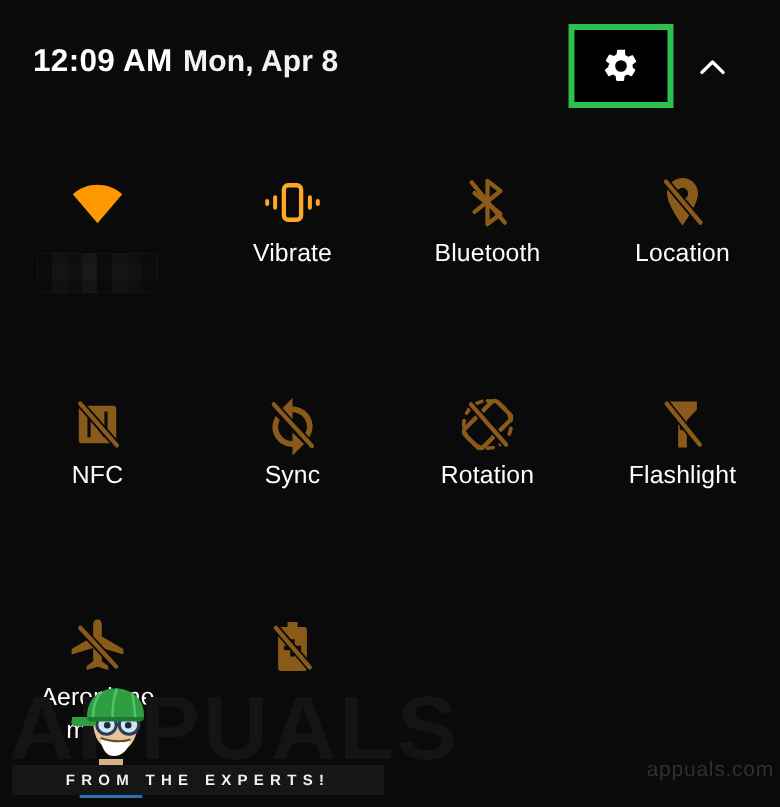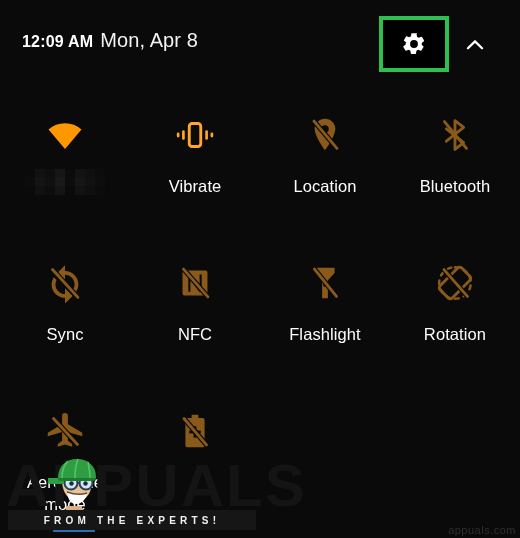--- a/index.html
+++ b/index.html
@@ -32,28 +32,28 @@
     height: 92px;
   }
   .clock-block {
     position: absolute;
     left: 22px;
     top: 30px;
     white-space: nowrap;
     line-height: 1;
   }
   .clock-time {
-    font-size: 16px;
+    font-size: 21px;
     font-weight: bold;
     color: #ffffff;
     letter-spacing: 0.2px;
   }
   .clock-date {
     font-size: 20px;
-    font-weight: normal;
+    font-weight: bold;
     color: #f2f2f2;
     margin-left: 7px;
     letter-spacing: 0.1px;
   }
 
   .gear-highlight {
     position: absolute;
     left: 379px;
     top: 16px;
     width: 70px;
@@ -99,21 +99,21 @@
   }
   .tile-icon {
     width: 46px;
     height: 46px;
     display: flex;
     align-items: center;
     justify-content: center;
   }
   .tile-icon svg { display: block; overflow: visible; }
   .tile-label {
-    margin-top: 18px;
+    margin-top: 1px;
     font-size: 16.5px;
     color: #fdfdfd;
     text-align: center;
     line-height: 1.32;
     max-width: 122px;
     letter-spacing: 0.1px;
   }
 
   
   .tile-label.censored {
@@ -172,22 +172,22 @@
     position: absolute;
     left: 40px;
     bottom: 6px;
     width: 74px;
     height: 78px;
   }
   .wm-mascot svg { display: block; }
   .wm-corner {
     position: absolute;
     right: 4px;
-    bottom: 2px;
-    font-size: 11px;
+    bottom: 18px;
+    font-size: 14px;
     color: #303030;
     letter-spacing: 0.5px;
   }
 </style>
 </head>
 <body>
 
 <div id="screen">
 
   <div class="header">
@@ -231,91 +231,91 @@
           <rect x="34.7" y="19" width="2.8" height="10" rx="1.4" fill="#ffa726"></rect>
           <rect x="40.2" y="21.5" width="2.8" height="5" rx="1.4" fill="#ffa726"></rect>
         </svg>
       </div>
       <div class="tile-label">Vibrate</div>
     </div>
 
     <div class="tile">
       <div class="tile-icon">
         <svg viewBox="0 0 48 48" width="46" height="46">
+          <path fill="none" stroke="#8a5a1a" stroke-width="3" stroke-linejoin="round" stroke-linecap="round" d="M15 17.5 33 32 24 39V9l9 7-18 14.5"></path>
+          <path stroke="#8a5a1a" stroke-width="3" stroke-linecap="round" d="M13 10 36 38"></path>
+        </svg>
+      </div>
+      <div class="tile-label">Bluetooth</div>
+    </div>
+
+    <div class="tile">
+      <div class="tile-icon">
+        <svg viewBox="0 0 48 48" width="46" height="46">
           <path fill="#8a5a1a" d="M24 7c-6 0-10.8 4.7-10.8 10.6C13.2 25.6 24 40 24 40s10.8-14.4 10.8-22.4C34.8 11.7 30 7 24 7Zm0 14.6a3.9 3.9 0 1 1 0-7.8 3.9 3.9 0 0 1 0 7.8Z"></path>
           <path stroke="#0a0a0a" stroke-width="5.4" stroke-linecap="round" d="M12.5 9.5 36.5 38"></path>
           <path stroke="#8a5a1a" stroke-width="3" stroke-linecap="round" d="M12.5 9.5 36.5 38"></path>
         </svg>
       </div>
       <div class="tile-label">Location</div>
     </div>
 
     <div class="tile">
       <div class="tile-icon">
         <svg viewBox="0 0 48 48" width="46" height="46">
-          <path fill="none" stroke="#8a5a1a" stroke-width="3" stroke-linejoin="round" stroke-linecap="round" d="M15 17.5 33 32 24 39V9l9 7-18 14.5"></path>
-          <path stroke="#8a5a1a" stroke-width="3" stroke-linecap="round" d="M13 10 36 38"></path>
-        </svg>
-      </div>
-      <div class="tile-label">Bluetooth</div>
+          <path fill="#8a5a1a" d="M13 11h22a2 2 0 0 1 2 2v22a2 2 0 0 1-2 2H13a2 2 0 0 1-2-2V13a2 2 0 0 1 2-2Z"></path>
+          <path fill="#0a0a0a" d="M17 33V15h2.6l9.2 12.2V15H31v18h-2.6L19.2 20.8V33Z"></path>
+          <path stroke="#0a0a0a" stroke-width="5.4" stroke-linecap="round" d="M12 9.5 37.5 38.5"></path>
+          <path stroke="#8a5a1a" stroke-width="3" stroke-linecap="round" d="M12 9.5 37.5 38.5"></path>
+        </svg>
+      </div>
+      <div class="tile-label">NFC</div>
     </div>
 
     <div class="tile">
       <div class="tile-icon">
         <svg viewBox="0 0 48 48" width="46" height="46">
           <path fill="#8a5a1a" d="M24 11.5V5.5l-8 8 8 8v-6c5.5 0 10 4.5 10 10 0 1.7-.45 3.3-1.2 4.7l2.9 2.9A15.6 15.6 0 0 0 38 25.5c0-7.7-6.3-14-14-14Z"></path>
           <path fill="#8a5a1a" d="M24 35.5c-5.5 0-10-4.5-10-10 0-1.7.45-3.3 1.2-4.7l-2.9-2.9A15.6 15.6 0 0 0 10 25.5c0 7.7 6.3 14 14 14v6l8-8-8-8Z"></path>
           <path stroke="#0a0a0a" stroke-width="5.4" stroke-linecap="round" d="M11 10 37.5 39"></path>
           <path stroke="#8a5a1a" stroke-width="3" stroke-linecap="round" d="M11 10 37.5 39"></path>
         </svg>
       </div>
       <div class="tile-label">Sync</div>
-    </div>
-
-    <div class="tile">
-      <div class="tile-icon">
-        <svg viewBox="0 0 48 48" width="46" height="46">
-          <path fill="#8a5a1a" d="M13 11h22a2 2 0 0 1 2 2v22a2 2 0 0 1-2 2H13a2 2 0 0 1-2-2V13a2 2 0 0 1 2-2Z"></path>
-          <path fill="#0a0a0a" d="M17 33V15h2.6l9.2 12.2V15H31v18h-2.6L19.2 20.8V33Z"></path>
-          <path stroke="#0a0a0a" stroke-width="5.4" stroke-linecap="round" d="M12 9.5 37.5 38.5"></path>
-          <path stroke="#8a5a1a" stroke-width="3" stroke-linecap="round" d="M12 9.5 37.5 38.5"></path>
-        </svg>
-      </div>
-      <div class="tile-label">NFC</div>
-    </div>
-
-    <div class="tile">
-      <div class="tile-icon">
-        <svg viewBox="0 0 48 48" width="46" height="46">
-          <path fill="#8a5a1a" d="M14 8h20v5.5L27 21v19h-6V21l-7-7.5Z"></path>
-          <circle cx="24" cy="26" r="2" fill="#0a0a0a"></circle>
-          <path stroke="#0a0a0a" stroke-width="5.4" stroke-linecap="round" d="M13 9.5 36 38"></path>
-          <path stroke="#8a5a1a" stroke-width="3" stroke-linecap="round" d="M13 9.5 36 38"></path>
-        </svg>
-      </div>
-      <div class="tile-label">Flashlight</div>
     </div>
 
     <div class="tile">
       <div class="tile-icon">
         <svg viewBox="0 0 48 48" width="46" height="46">
           <g transform="rotate(45 24 24)">
             <rect x="15" y="8" width="18" height="32" rx="3" fill="none" stroke="#8a5a1a" stroke-width="3"></rect>
           </g>
           <path fill="none" stroke="#8a5a1a" stroke-width="2.6" stroke-linecap="round" stroke-dasharray="4 5.5" d="M24 7.5a16.5 16.5 0 1 1 0 33 16.5 16.5 0 0 1 0-33Z"></path>
           <path stroke="#0a0a0a" stroke-width="5.4" stroke-linecap="round" d="M12.5 10 37 38"></path>
           <path stroke="#8a5a1a" stroke-width="3" stroke-linecap="round" d="M12.5 10 37 38"></path>
         </svg>
       </div>
       <div class="tile-label">Rotation</div>
     </div>
 
     <div class="tile">
       <div class="tile-icon">
         <svg viewBox="0 0 48 48" width="46" height="46">
+          <path fill="#8a5a1a" d="M14 8h20v5.5L27 21v19h-6V21l-7-7.5Z"></path>
+          <circle cx="24" cy="26" r="2" fill="#0a0a0a"></circle>
+          <path stroke="#0a0a0a" stroke-width="5.4" stroke-linecap="round" d="M13 9.5 36 38"></path>
+          <path stroke="#8a5a1a" stroke-width="3" stroke-linecap="round" d="M13 9.5 36 38"></path>
+        </svg>
+      </div>
+      <div class="tile-label">Flashlight</div>
+    </div>
+
+    <div class="tile">
+      <div class="tile-icon">
+        <svg viewBox="0 0 48 48" width="46" height="46">
           <path fill="#8a5a1a" d="M42 29.5v-3.8L27 17V8.2a3 3 0 1 0-6 0V17L6 25.7v3.8l15-4.5v9.2l-4.5 3.3v2.9L24 38l7.5 2.4v-2.9L27 34.2V25Z"></path>
           <path stroke="#0a0a0a" stroke-width="5.4" stroke-linecap="round" d="M12 11 37 38"></path>
           <path stroke="#8a5a1a" stroke-width="3" stroke-linecap="round" d="M12 11 37 38"></path>
         </svg>
       </div>
       <div class="tile-label">Aeroplane mode</div>
     </div>
 
 
     <div class="tile">

